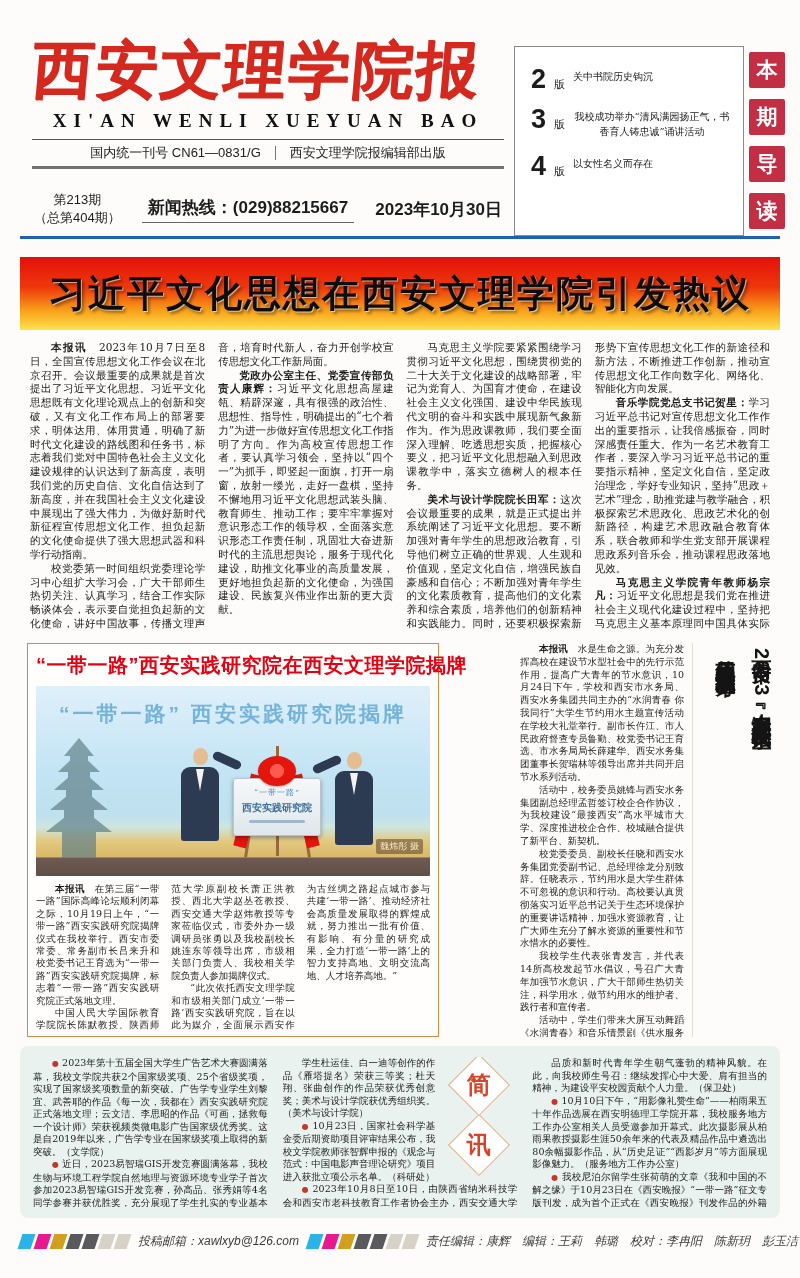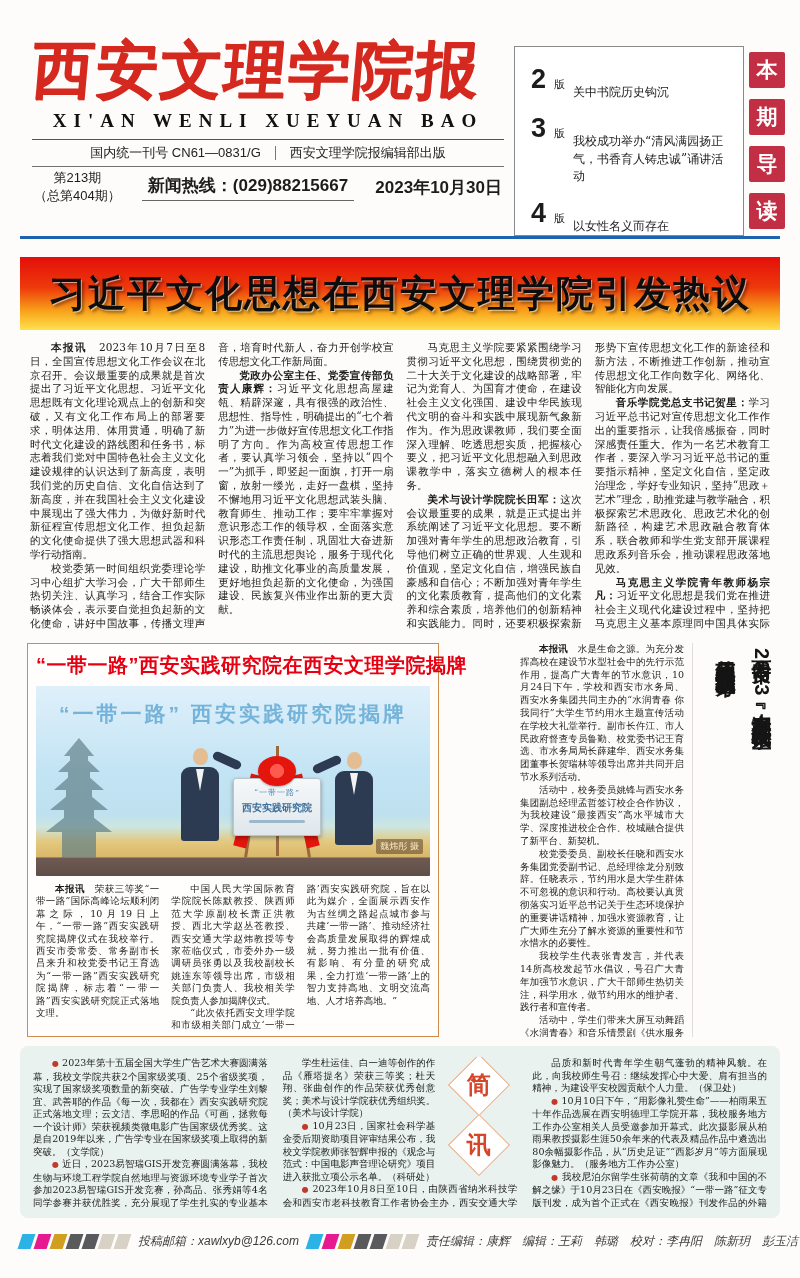--- a/index.html
+++ b/index.html
@@ -14,39 +14,39 @@
   .m-title {
     font-family:"DejaVu Serif",serif; font-weight:900; color:#d5281e;
     font-size:62px; letter-spacing:2px; line-height:1.04; white-space:nowrap;
     transform:skewX(-5deg); text-shadow:1px 1px 0 #d5281e;
   }
   .m-pinyin {
     margin-top:8px; text-align:center; font-family:"Liberation Serif",serif;
     font-weight:bold; font-size:19px; letter-spacing:7px; color:#111;
   }
   .m-issn {
-    margin-top:7px; border-top:1px solid #555; border-bottom:1px solid #737373;
+    margin-top:7px; border-top:1px solid #555; border-bottom:3px solid #737373;
     padding:4px 0; display:flex; justify-content:center; align-items:center; gap:14px;
     font-size:13px; color:#222; font-family:"Liberation Sans",sans-serif;
   }
   .m-issn .vdiv { width:1px; height:14px; background:#777; }
-  .m-issue-row { display:flex; align-items:center; justify-content:space-between; padding:2px 2px 9px; }
+  .m-issue-row { display:flex; align-items:center; justify-content:space-between; padding:22px 2px 9px; }
   .m-issue { font-size:13px; text-align:center; line-height:1.35; font-family:"Liberation Sans",sans-serif; }
   .m-hotline { font-size:17px; font-weight:bold; border-bottom:1px solid #666; padding:0 6px 3px; font-family:"Liberation Sans",sans-serif; }
   .m-date { font-size:17px; font-weight:bold; font-family:"Liberation Sans",sans-serif; }
   .blue-rule { position:absolute; left:20px; right:20px; top:236px; height:3px; background:#1e63b0; }
   
   .index-box {
     position:absolute; left:514px; top:46px; width:230px; height:190px;
     border:1px solid #8a8a8a; padding:20px 12px 10px 16px; background:#fff;
   }
   .idx-row { display:flex; align-items:flex-start; gap:8px; margin-bottom:15px; }
   .idx-num { font-size:27px; font-weight:bold; line-height:0.9; font-family:"Liberation Sans",sans-serif; }
   .idx-ban { font-size:11px; margin-top:10px; }
-  .idx-title { font-size:12px; line-height:1.45; margin-top:17px; }
+  .idx-title { font-size:10px; line-height:1.45; margin-top:3px;text-align:center; }
   .side-tabs { position:absolute; left:749px; top:52px; width:36px; }
   .side-tab {
     width:36px; height:36px; margin-bottom:11px; background:#c22f44; color:#fff;
     display:flex; align-items:center; justify-content:center;
     font-size:21px; font-weight:bold; border-radius:2px;
   }
   
   .banner {
     position:absolute; left:20px; top:257px; width:760px; height:73px;
     background:linear-gradient(180deg,#e30f0a 0%,#ee3a0b 42%,#f8a21a 74%,#ffe24f 100%);
@@ -258,21 +258,21 @@
       <div class="ribbon" style="left:262px; top:88px; transform:rotate(-14deg);"></div>
       <div class="plaque">
         <div class="p1">“一带一路”</div>
         <div class="p2">西安实践研究院</div>
         <div class="p3"></div>
       </div>
       <div class="bow"></div>
       <div class="photo-caption">魏炜彤 摄</div>
     </div>
     <div class="br-cols">
-      <p><b>本报讯　</b><span>荣获三等奖“一带一路”国际高峰论坛顺利闭幕之际，10月19日上午，“一带一路”西安实践研究院揭牌仪式在我校举行。西安市委常委、常务副市长吕来升和校党委书记王育选为“一带一路”西安实践研究院揭牌，标志着“一带一路”西安实践研究院正式落地文理。</span></p>
+      <p><b>本报讯　</b><span>在第三届“一带一路”国际高峰论坛顺利闭幕之际，10月19日上午，“一带一路”西安实践研究院揭牌仪式在我校举行。西安市委常委、常务副市长吕来升和校党委书记王育选为“一带一路”西安实践研究院揭牌，标志着“一带一路”西安实践研究院正式落地文理。</span></p>
       <p><span>中国人民大学国际教育学院院长陈默教授、陕西师范大学原副校长萧正洪教授、西北大学赵丛苍教授、西安交通大学赵炜教授等专家莅临仪式，市委外办一级调研员张勇以及我校副校长姚连东等领导出席，市级相关部门负责人、我校相关学院负责人参加揭牌仪式。</span></p>
       <p><span>“此次依托西安文理学院和市级相关部门成立‘一带一路’西安实践研究院，旨在以此为媒介，全面展示西安作为古丝绸之路起点城市参与共建‘一带一路’、推动经济社会高质量发展取得的辉煌成就，努力推出一批有价值、有影响、有分量的研究成果，全力打造‘一带一路’上的智力支持高地、文明交流高地、人才培养高地。”</span></p>
     </div>
   </div>
 
   <div class="water">
     <div class="w-body">
       <p><b>本报讯　</b><span>水是生命之源。为充分发挥高校在建设节水型社会中的先行示范作用，提高广大青年的节水意识，10月24日下午，学校和西安市水务局、西安水务集团共同主办的“水润青春 你我同行”大学生节约用水主题宣传活动在学校大礼堂举行。副市长仵江、市人民政府督查专员鲁勤、校党委书记王育选、市水务局局长薛建华、西安水务集团董事长贺瑞林等领导出席并共同开启节水系列活动。</span></p>
       <p><span>活动中，校务委员姚锋与西安水务集团副总经理孟哲签订校企合作协议，为我校建设“最接西安”高水平城市大学、深度推进校企合作、校城融合提供了新平台、新契机。</span></p>
       <p><span>校党委委员、副校长任晓和西安水务集团党委副书记、总经理徐龙分别致辞。任晓表示，节约用水是大学生群体不可忽视的意识和行动。高校要认真贯彻落实习近平总书记关于生态环境保护的重要讲话精神，加强水资源教育，让广大师生充分了解水资源的重要性和节水惜水的必要性。</span></p>

